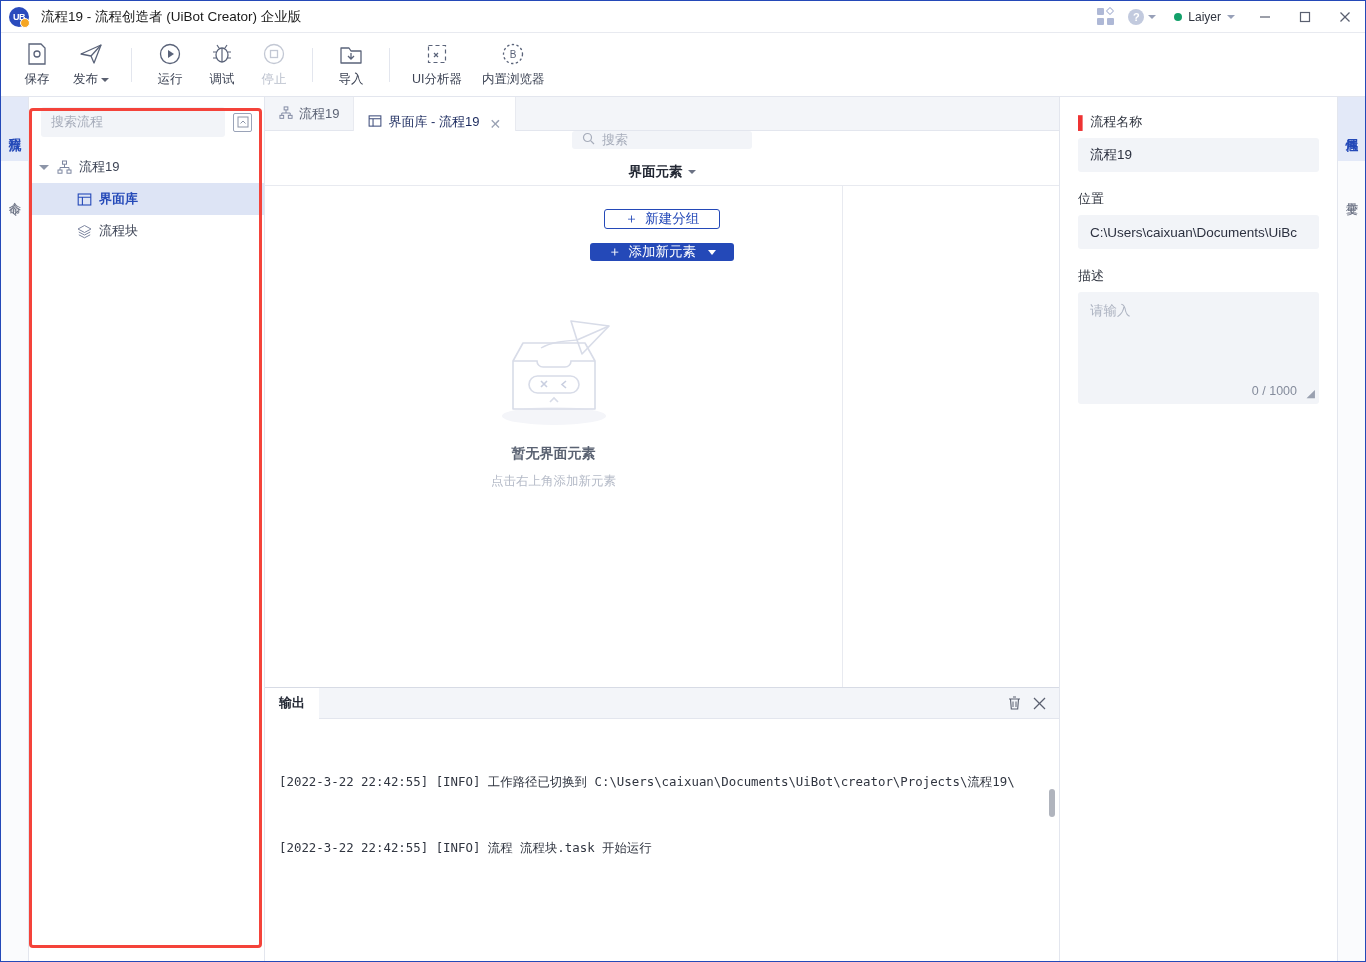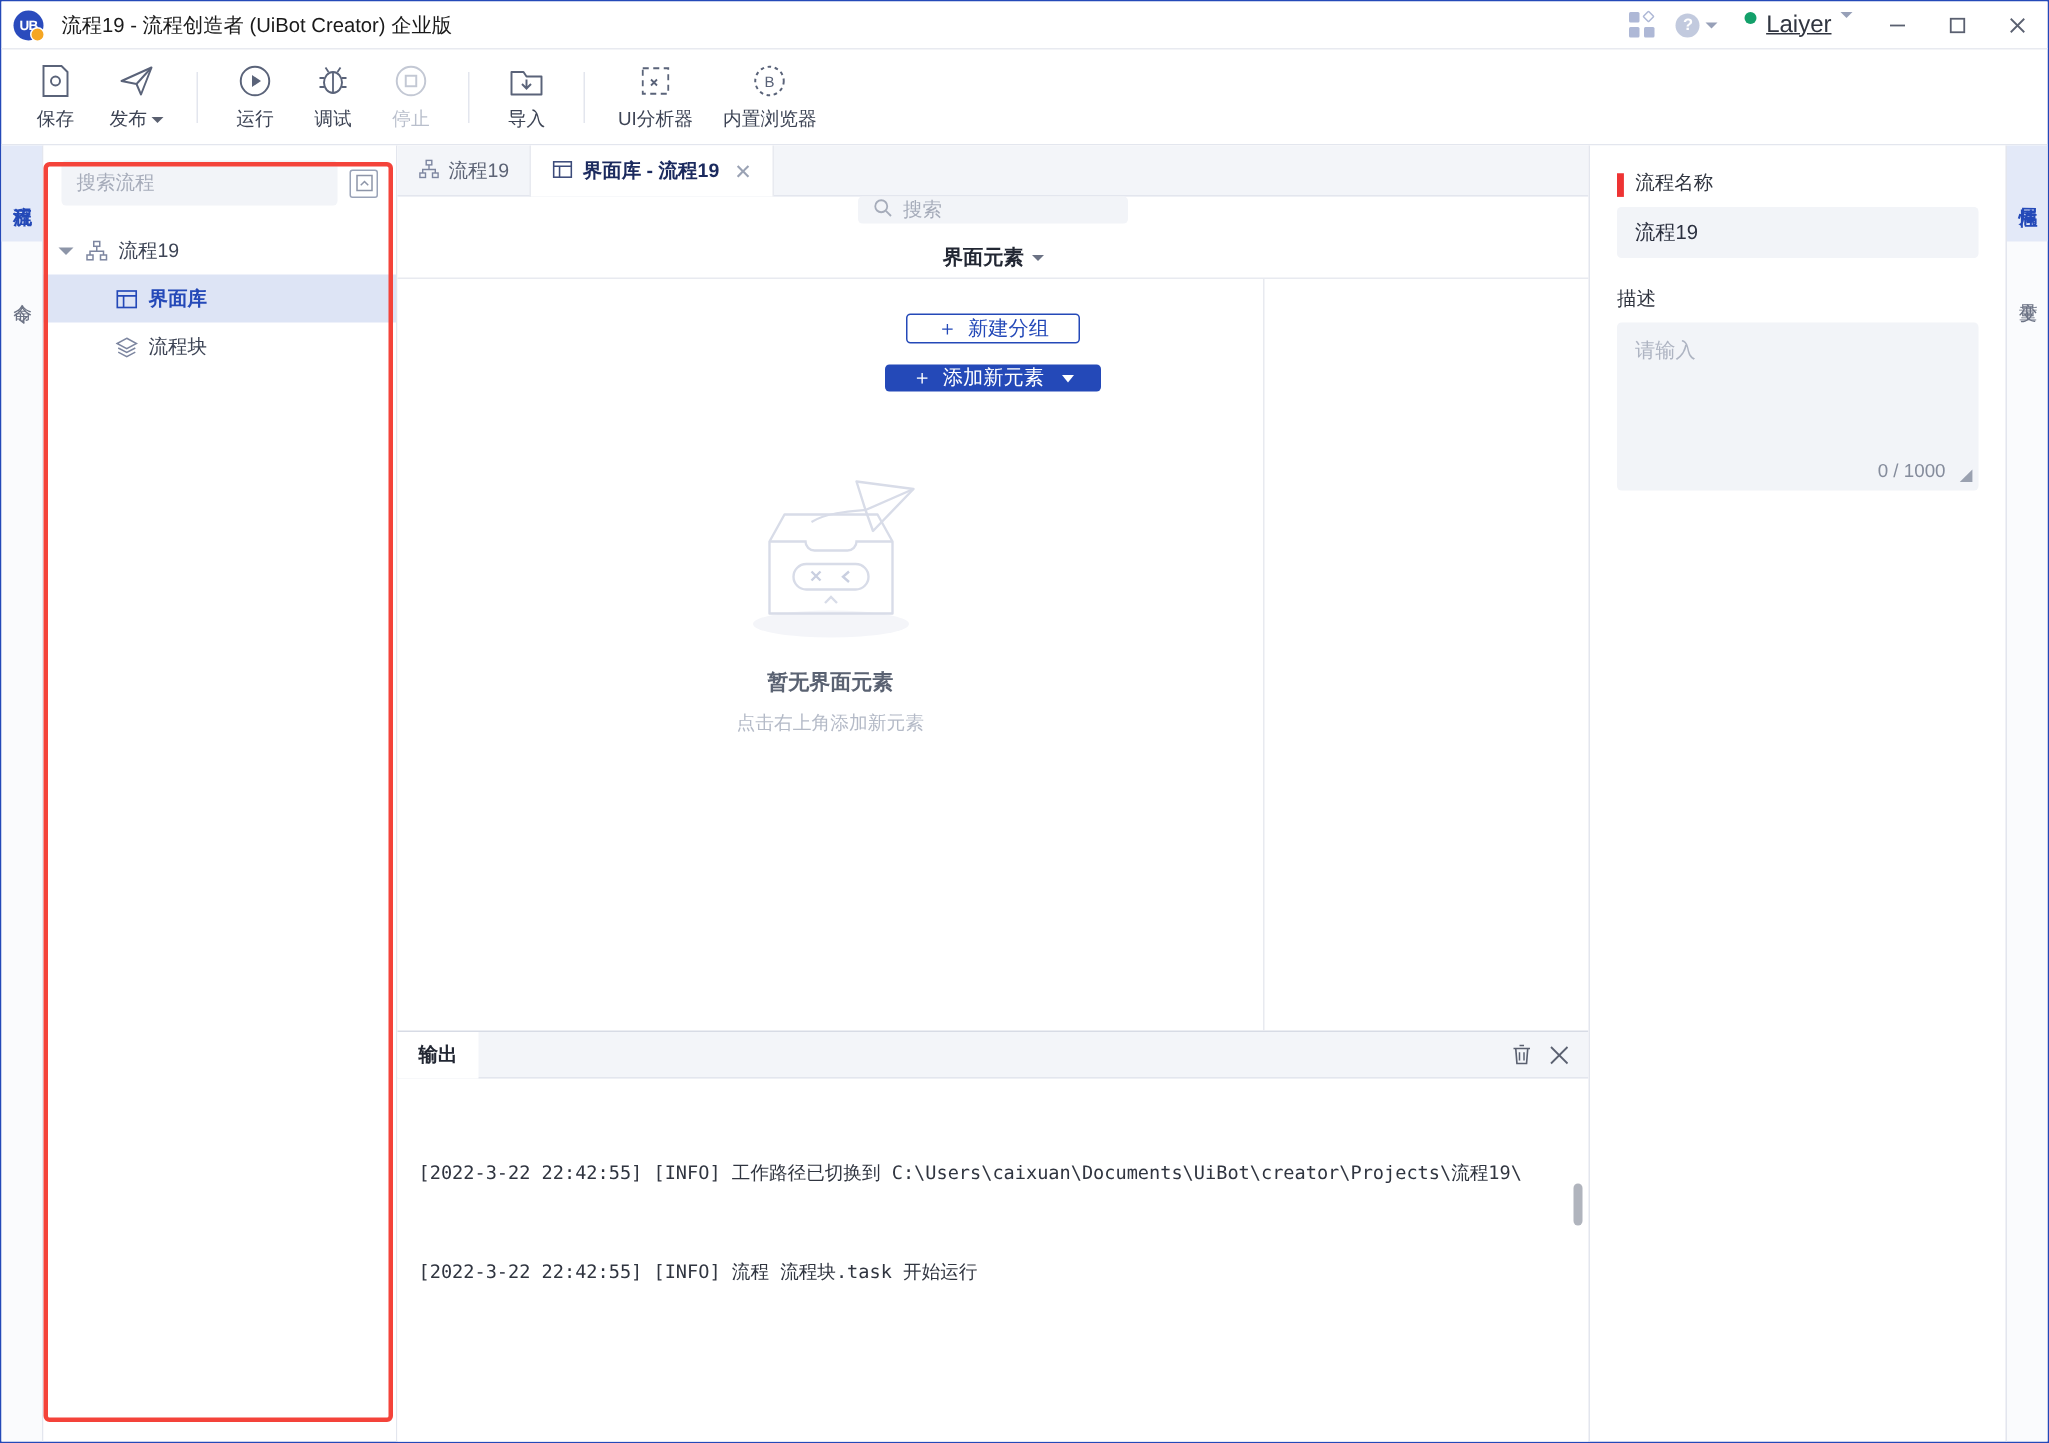--- a/index.html
+++ b/index.html
@@ -52,21 +52,21 @@
   .apps-icon { display: grid; grid-template-columns: 7px 7px; grid-template-rows: 7px 7px; gap: 3px; }
   .apps-icon i { background: #aeb8d6; border-radius: 1px; display: block; }
   .apps-icon i.diamond { background: transparent; border: 1.5px solid #aeb8d6; transform: rotate(45deg); width: 6px; height: 6px; border-radius: 1px; }
   .help-wrap { display: flex; align-items: center; gap: 4px; padding: 0 6px; cursor: pointer;}
   .help-circle {
     width: 16px; height: 16px; border-radius: 50%; background: #c2cade;
     color: #fff; font-size: 11px; display: flex; align-items: center;
     justify-content: center; font-weight: bold;
   }
   .chev { width: 0; height: 0; border-left: 4px solid transparent; border-right: 4px solid transparent; border-top: 4px solid #97a0b8; }
-  .user-wrap { display: flex; gap: 6px; padding: 0 10px 0 12px; cursor: pointer; font-size: 16px; color: #303540; text-decoration: underline; }
+  .user-wrap { display: flex; align-items: center; gap: 6px; padding: 0 10px 0 12px; cursor: pointer; font-size: 12px; color: #303540; }
   .dot-online { width: 8px; height: 8px; border-radius: 50%; background: #13a06a; }
   .win-btn { width: 40px; height: 32px; display: flex; align-items: center; justify-content: center; cursor: pointer; color: #5a6070; }
   .win-btn svg { display: block; }
 
   
   .toolbar {
     height: 64px; min-height: 64px;
     background: #fff;
     border-bottom: 1px solid #e3e6ee;
     display: flex; align-items: center; padding-left: 10px;
@@ -126,21 +126,21 @@
   .tnode .tico { margin-right: 7px; display: flex; align-items: center; }
 
   
   .center { flex: 1; display: flex; flex-direction: column; min-width: 0; background: #fff; }
   .tabs { height: 34px; min-height: 34px; display: flex; background: #f3f5f9; border-bottom: 1px solid #e3e6ee; }
   .tab {
     display: flex; align-items: center; gap: 6px; padding: 0 14px;
     font-size: 13px; color: #5c6375; cursor: pointer; height: 34px;
     border-right: 1px solid #e8eaf0;
   }
-  .tab.active { background: #fff; color: #1b2a5e; font-weight: bold; }
+  .tab.active { background: #fff; color: #1b2a5e; font-weight: normal; align-items: flex-end; }
   .tab .x { color: #9aa2b4; font-size: 14px; margin-left: 4px; line-height: 1; }
 
   .toolrow { height: 54px; min-height: 54px; display: flex; align-items: center; padding: 0 16px; gap: 14px; flex-direction: column; }
   .search2 { width: 180px; height: 28px; background: #f2f4f8; border-radius: 3px; display: flex; align-items: center; gap: 7px; padding: 0 10px; font-size: 13px; color: #a6acba; }
   .filter { font-size: 13.5px; color: #222733; font-weight: bold; display: flex; align-items: center; gap: 5px; cursor: pointer; }
   .filter .c { width: 0; height: 0; border-left: 4px solid transparent; border-right: 4px solid transparent; border-top: 4px solid #6b7284; }
   .spacer { flex: 1; }
   .btn-outline {
     height: 34px; border: 1px solid #2449b8; border-radius: 3px; color: #2449b8;
     background: #fff; font-size: 13.5px; display: flex; align-items: center;
@@ -505,20 +505,24 @@
 
     <div class="rightpanel">
       <div class="field">
         <div class="flabel">
           <span class="req">▌</span>
           <span>流程名称</span>
         </div>
         <div class="finput">流程19</div>
       </div>
       <div class="field">
+        <div class="flabel">位置</div>
+        <div class="finput">C:\Users\caixuan\Documents\UiBc</div>
+      </div>
+      <div class="field">
         <div class="flabel">描述</div>
         <div class="ftextarea">
           <span>请输入</span>
           <span class="counter">0 / 1000</span>
           <span class="grip">◢</span>
         </div>
       </div>
     </div>
 
     <div class="rail right">

